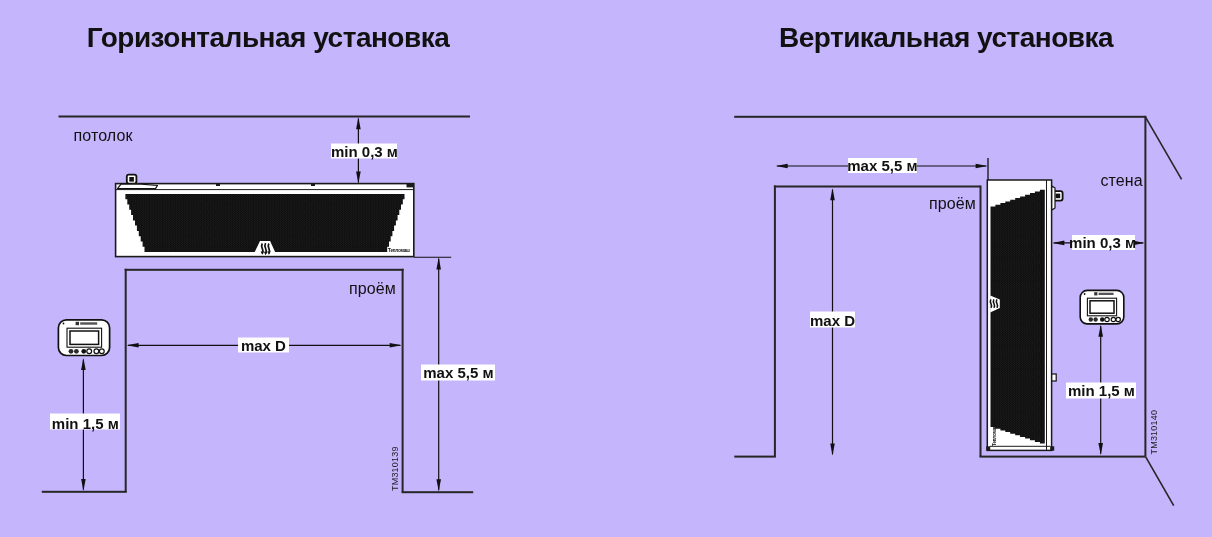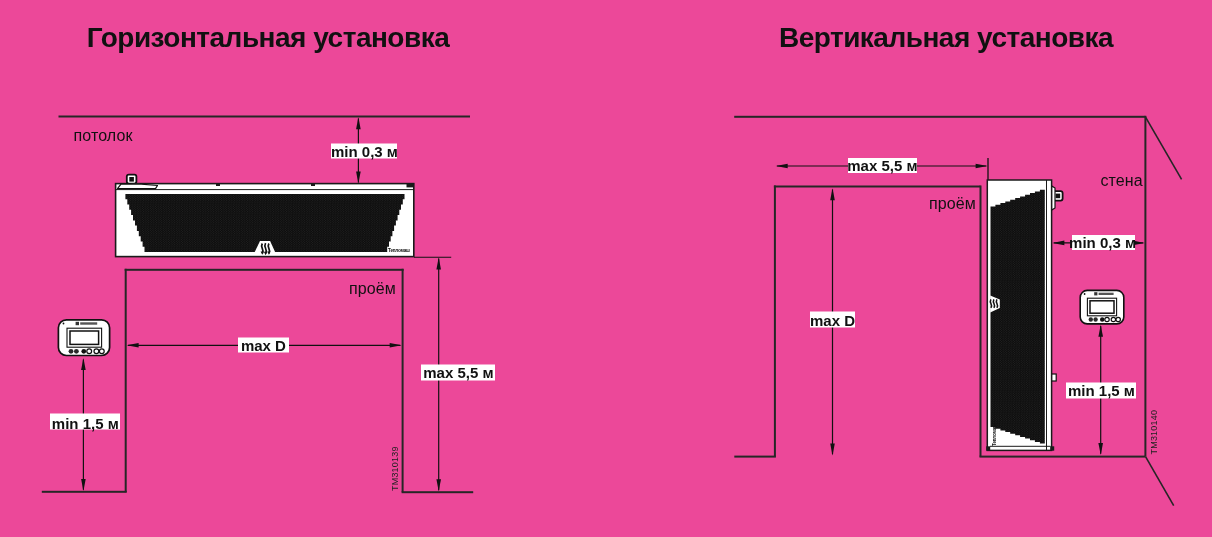--- a/index.html
+++ b/index.html
@@ -1,16 +1,16 @@
 <!DOCTYPE html>
 <html><head>
 <meta charset="utf-8">
 <style>
   html,body{margin:0;padding:0;background:#ffffff;}
-  #page{position:relative;width:1212px;height:537px;background:#ec4899;overflow:hidden;
+  #page{position:relative;width:1212px;height:537px;background:#c4b5fd;overflow:hidden;
         font-family:"Liberation Sans",sans-serif;}
   svg text{font-family:"Liberation Sans",sans-serif;fill:#111;}
   .lbl{font-size:16px;font-weight:400;letter-spacing:0.1px;}
   .dim{font-size:15px;font-weight:700;}
   .tm{font-size:9px;font-weight:400;fill:#222;letter-spacing:.2px;}
 </style>
 </head>
 <body>
 <div id="page">
 <svg width="1212" height="537" viewBox="0 0 1212 537">

